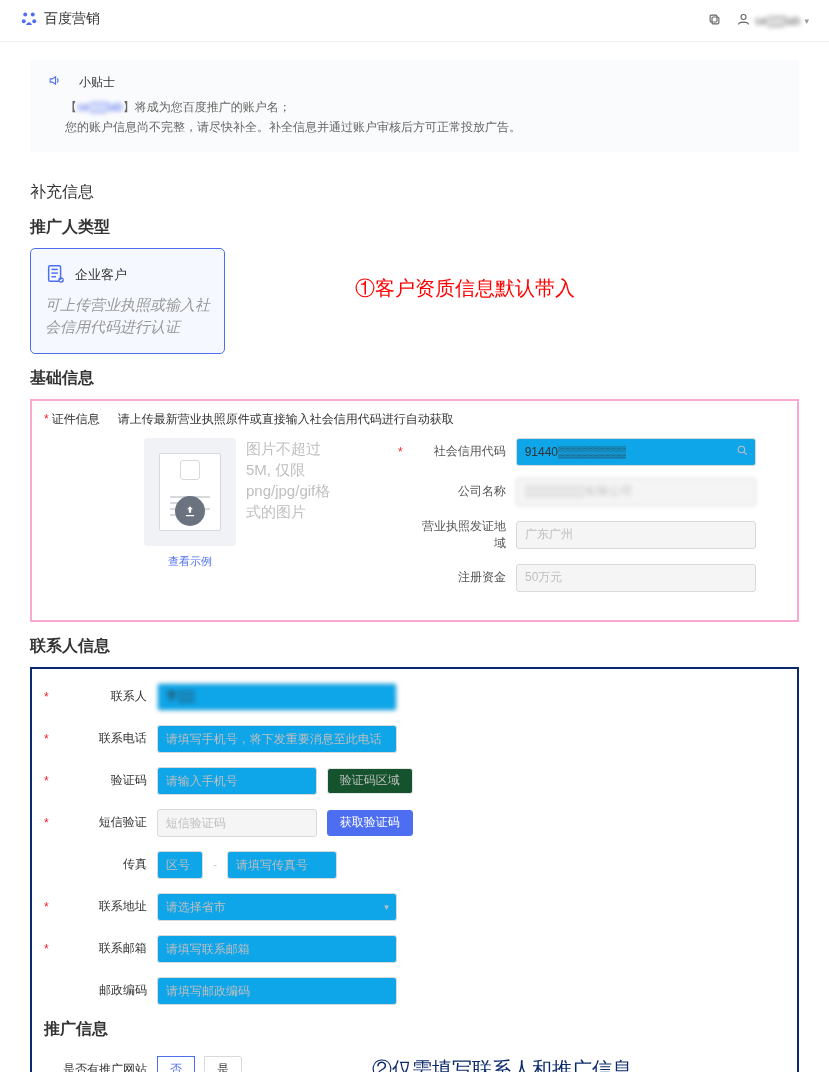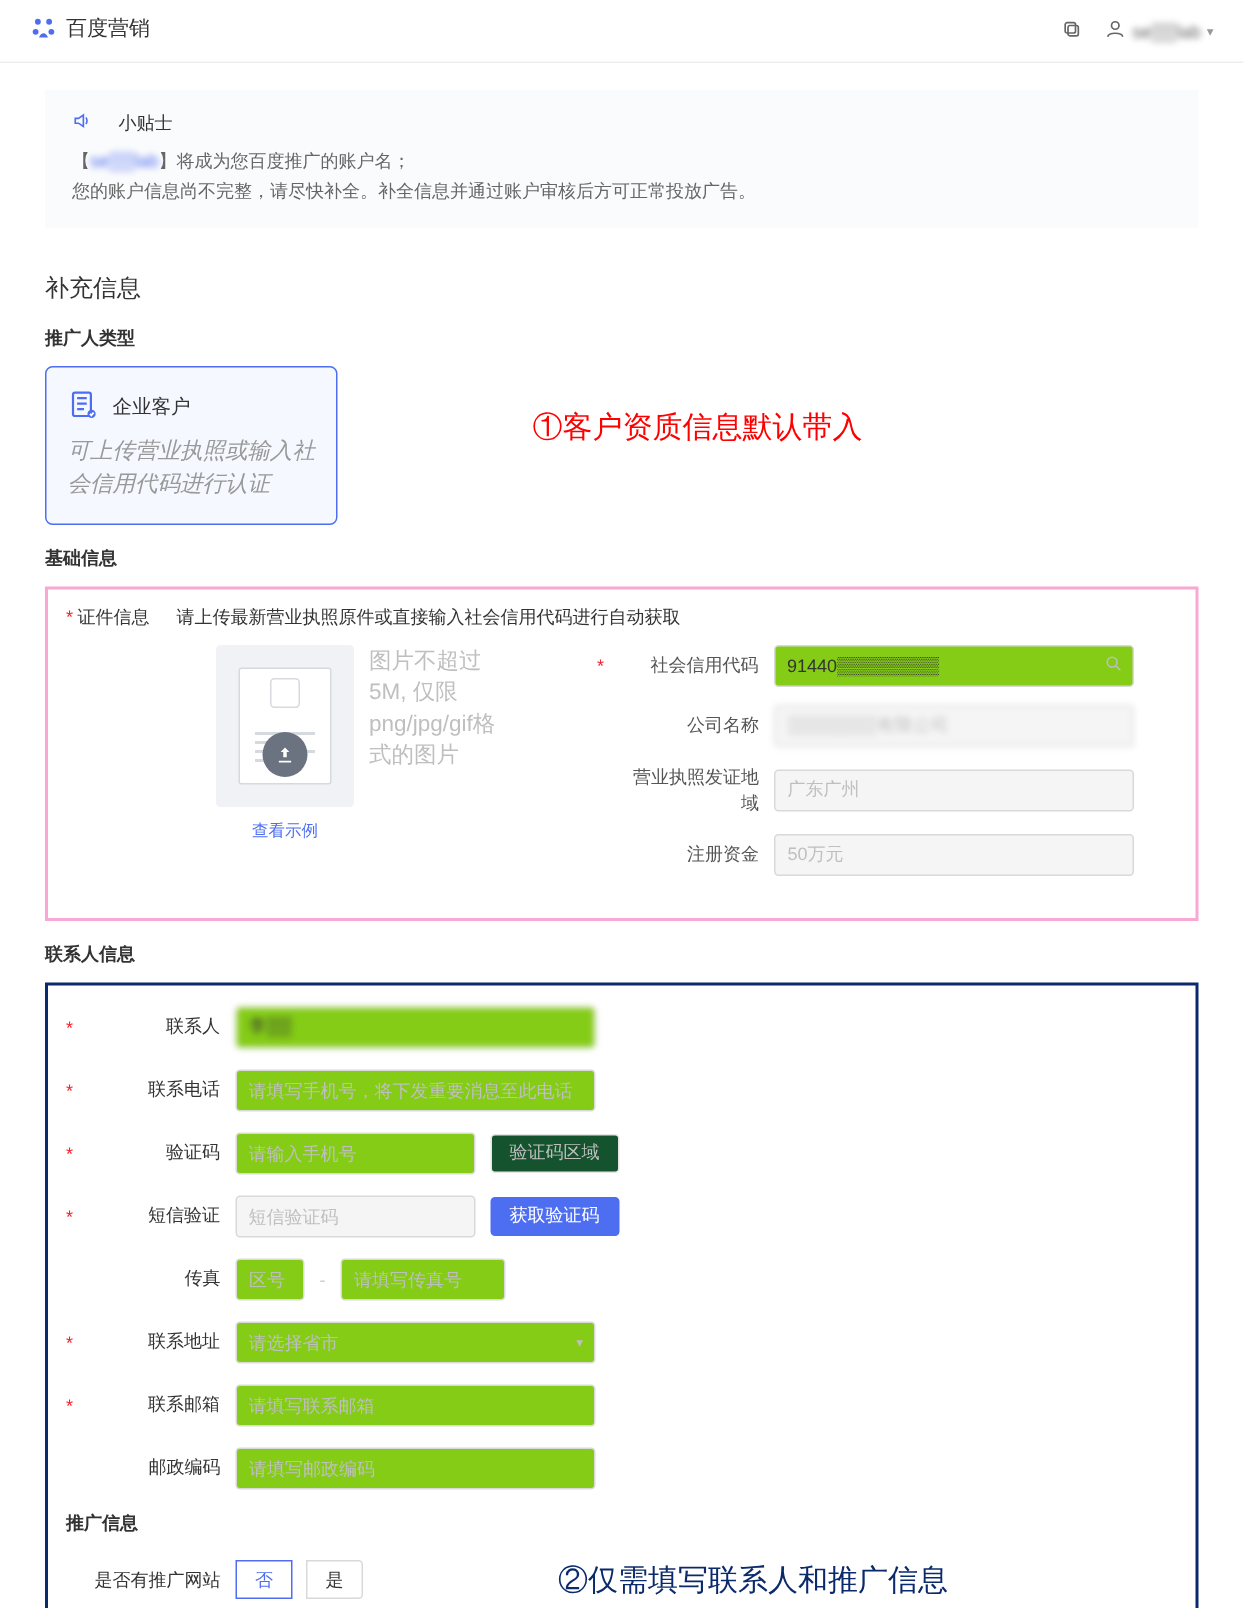--- a/index.html
+++ b/index.html
@@ -8,38 +8,38 @@
 .logo-area { display: flex; align-items: flex-start; gap: 6px; font-size: 14px; font-weight: 500; }
 .logo-icon svg { width: 18px; height: 18px; }
 .header-right { display: flex; align-items: center; gap: 14px; color: #666; }
 .header-right .icon svg { width: 15px; height: 15px; }
 .user-name { display: flex; align-items: center; gap: 4px; }
 .chev-down { font-size: 9px; color: #999; }
 .page-body { padding: 0 30px 20px 30px; }
 .tips-box { background: #fafbfc; padding: 14px 18px; margin-top: 18px; }
 .tips-title { display: flex; align-items: flex-start; gap: 18px; color: #333; font-size: 12px; margin-bottom: 6px; }
 .tips-title .icon { color: #4e6ef2; }
-.tips-line { color: #666; line-height: 1.7; }
+.tips-line { color: #666; line-height: 1.7; margin-left: 17px; }
 .tips-line .acct { color: #4e6ef2; }
 .h-supp { font-size: 16px; font-weight: 500; margin: 30px 0 14px; }
-.sec-title { font-size: 12px; font-weight: 600; margin: 14px 0 10px; }
+.sec-title { font-size: 16px; font-weight: 600; margin: 14px 0 10px; }
 .card { border: 1.5px solid #4e6ef2; border-radius: 5px; padding: 14px 14px; width: 195px; background: #f5f8ff; }
 .card-top { display: flex; align-items: center; gap: 8px; margin-bottom: 6px; }
 .card-top .icon { color: #4e6ef2; }
 .card-title { font-size: 13px; color: #333; }
 .card-desc { font-size: 15px; color: #999; line-height: 1.5; font-style: italic; }
 .red-box { border: 2px solid #f9a8d4; padding: 10px 12px 28px; margin-bottom: 6px; }
 .blue-box { border: 2px solid #0b2a6b; padding: 14px 12px 12px; margin-bottom: 6px; }
 .annotation { color: #ff0000; font-size: 20px; font-weight: 500; text-align: center; margin: -6px 0 18px 130px; }
 .annotation2 { color: #0b2a6b; font-size: 20px; font-weight: 500; text-align: center; margin: 6px 0 6px 120px; }
 .form-row { display: flex; align-items: center; margin-bottom: 14px; gap: 10px; }
 .req { color: #f5222d; margin-right: 3px; }
 .lbl { width: 85px; text-align: right; color: #333; flex-shrink: 0; }
 .sub-lbl { width: 90px; text-align: right; color: #555; flex-shrink: 0; }
-.input, input[type=text] { height: 28px; border: 1px solid #d9d9d9; border-radius: 3px; padding: 0 8px; font-size: 12px; color: #333; background: #84cc16; outline: none; }
+.input, input[type=text] { height: 28px; border: 1px solid #d9d9d9; border-radius: 3px; padding: 0 8px; font-size: 12px; color: #333; background: #0ea5e9; outline: none; }
 .input.readonly { background: #f5f5f5; color: #bfbfbf; }
 .input::placeholder { color: #bfbfbf; }
 .w-240 { width: 240px; }
 .w-160 { width: 160px; }
 .w-110 { width: 110px; }
 .w-46 { width: 46px; }
 .cred-row { display: flex; align-items: flex-start; gap: 12px; }
 .cred-left { display: flex; gap: 10px; }
 .upload-ph { width: 92px; height: 108px; background: #f1f2f5; border-radius: 3px; display:flex; align-items:center; justify-content:center; flex-direction:column; position:relative; }
 .ph-doc { width: 62px; height: 78px; border: 1.5px solid #d6d9de; border-radius: 2px; background:#fff; position:relative; }

